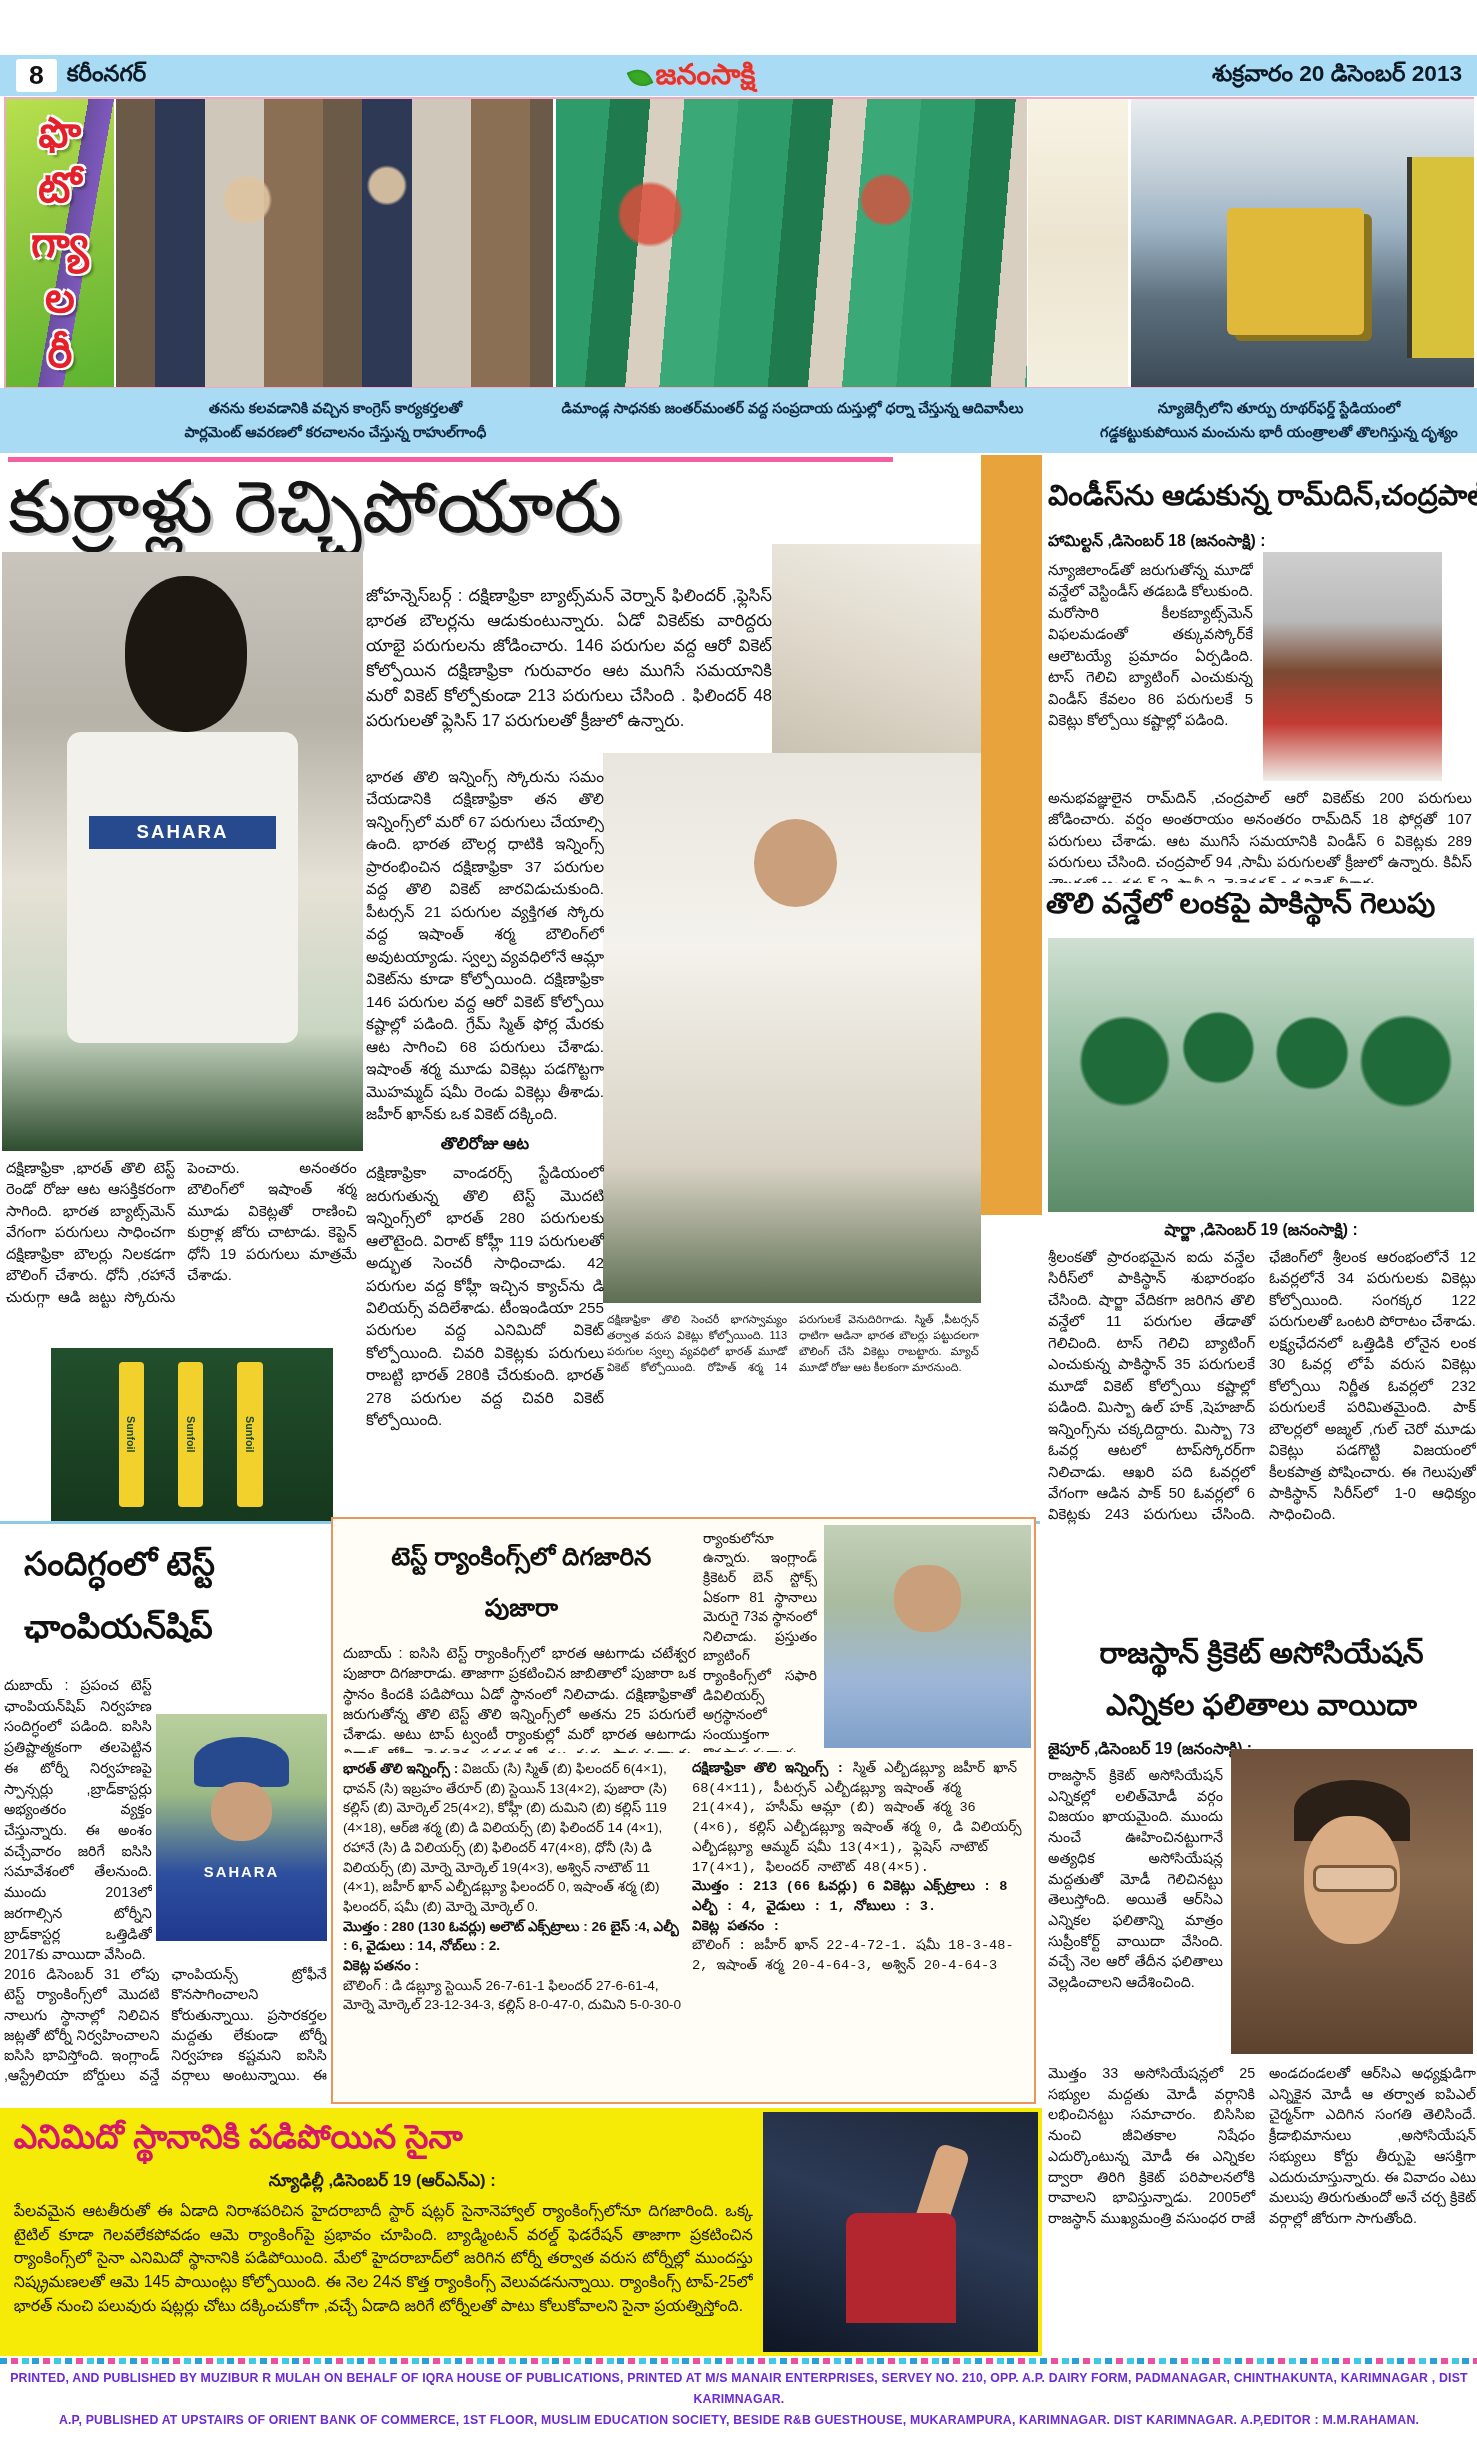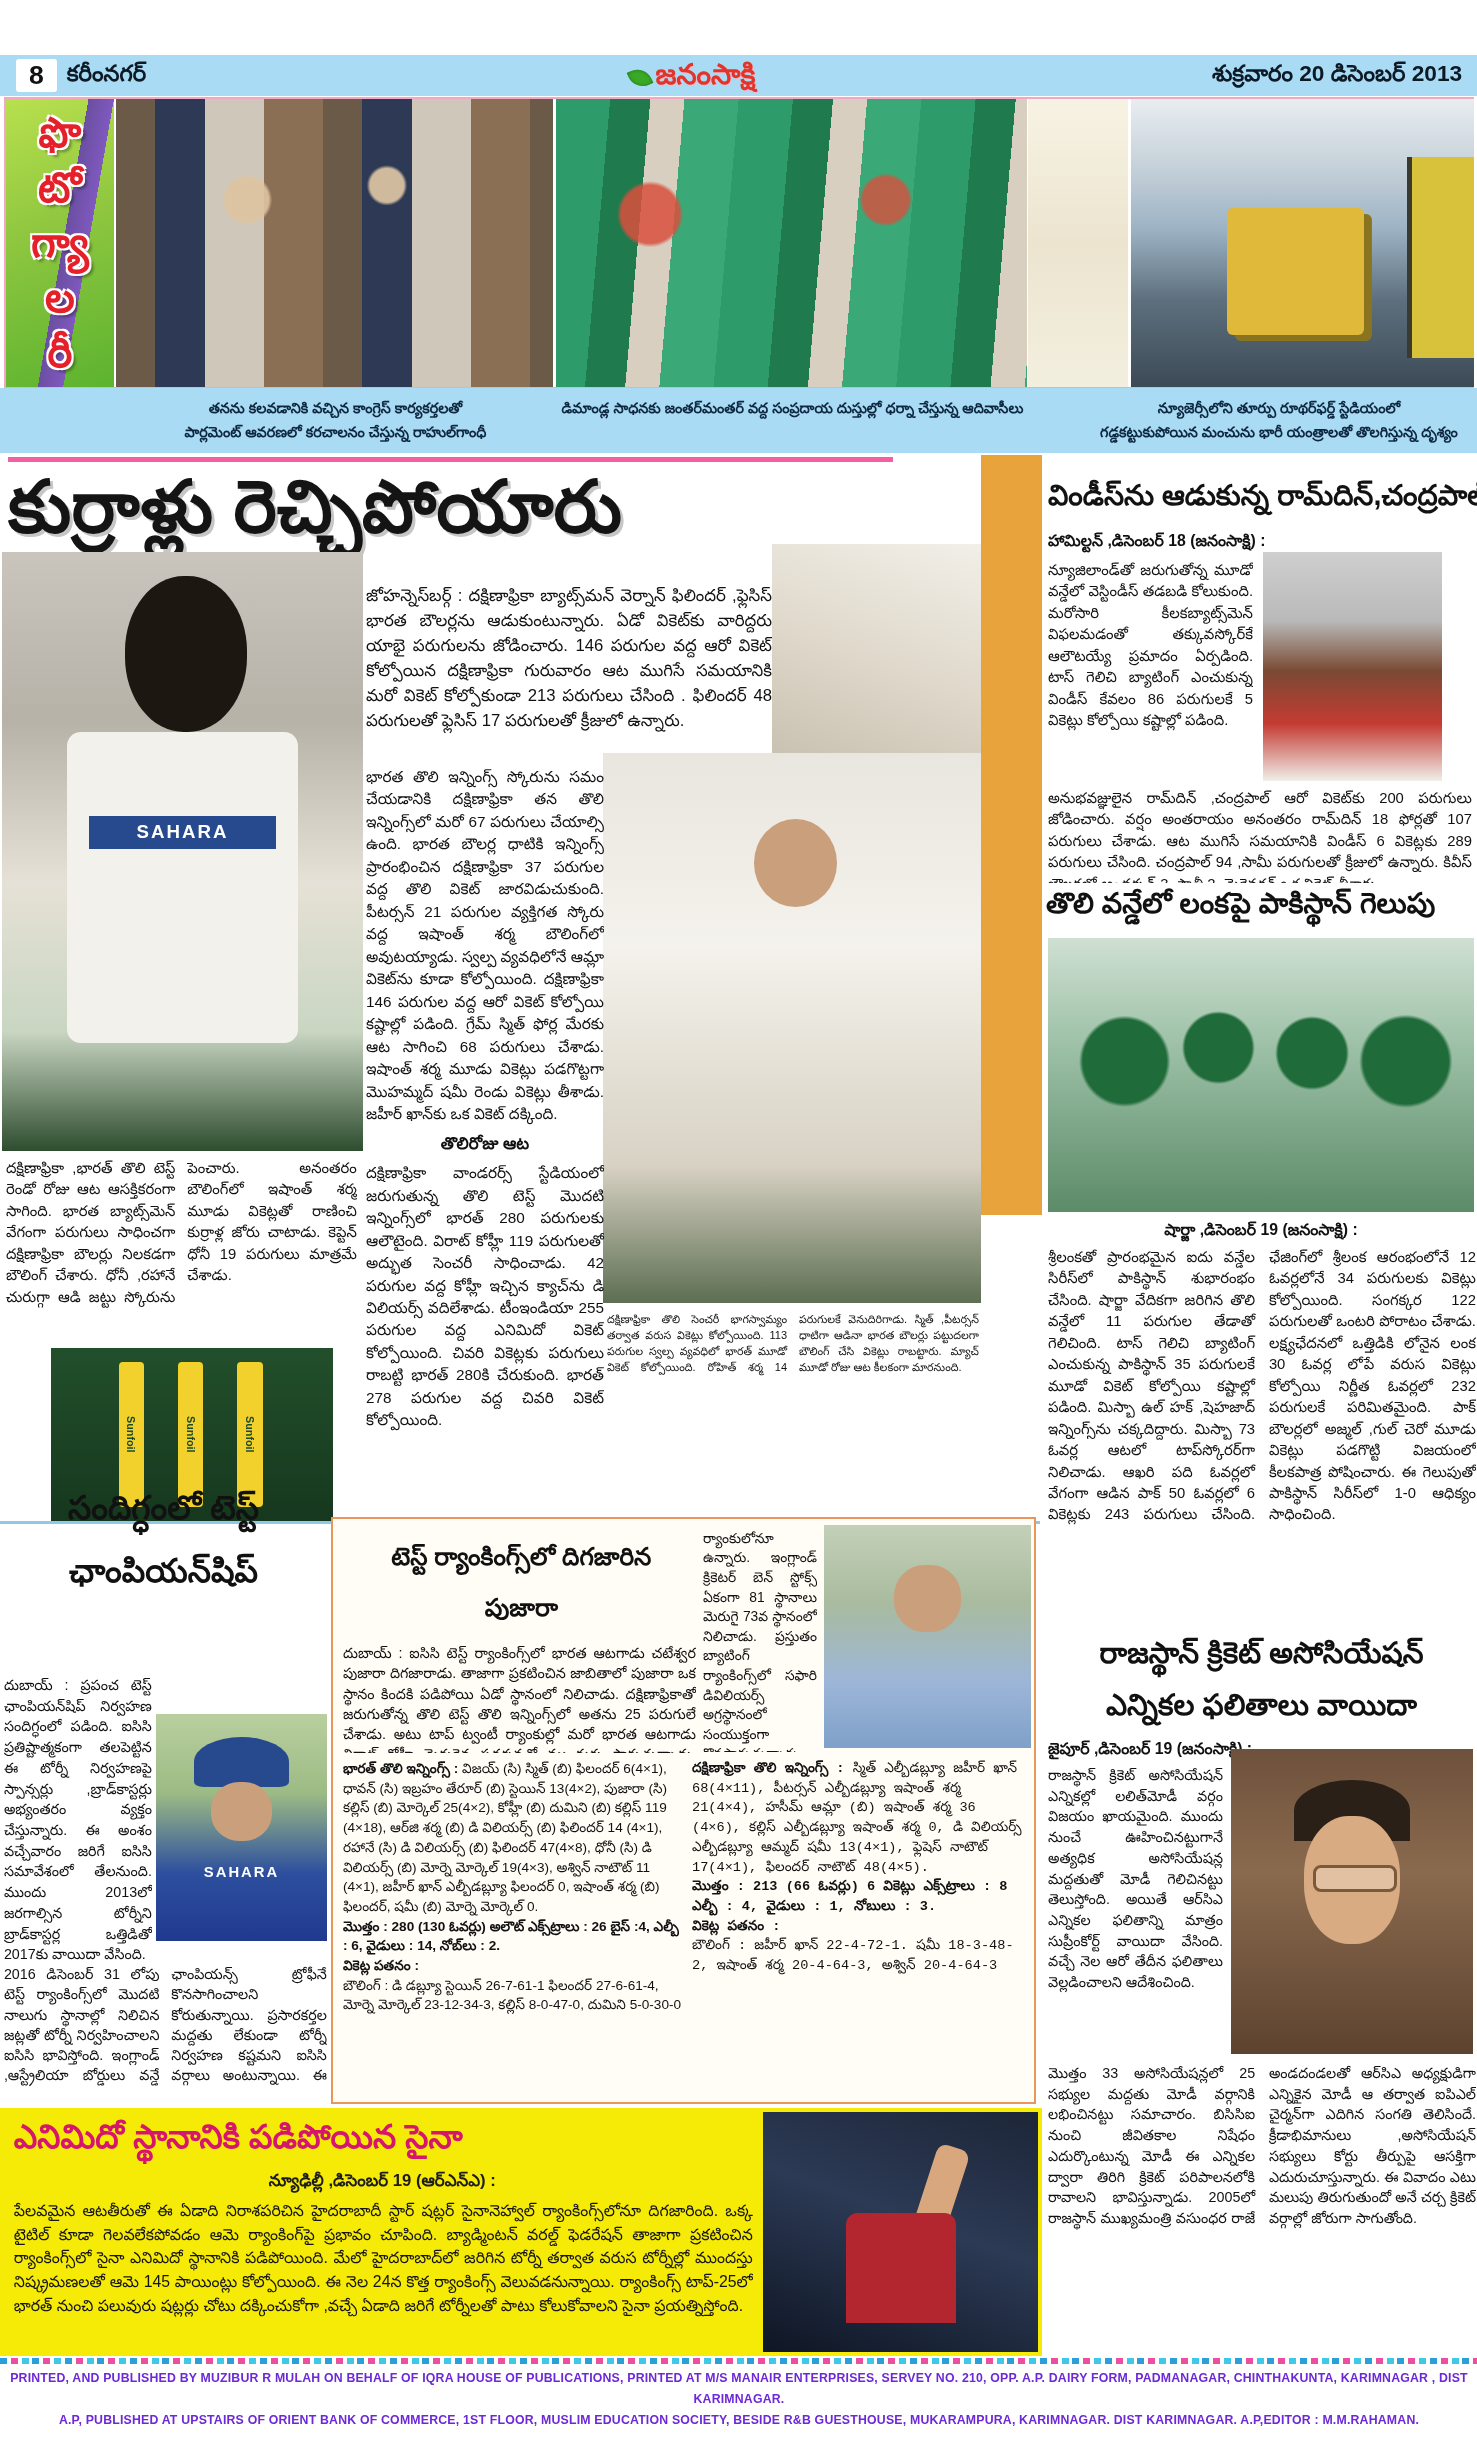--- a/index.html
+++ b/index.html
@@ -40,21 +40,21 @@
     background-image:linear-gradient(180deg,#e9edf0 0%,#c3cfd8 25%,rgba(0,0,0,0) 45%),
     linear-gradient(0deg,#3c4a56 0%,#5d6f7d 30%,rgba(0,0,0,0) 55%);}
   .ph3mach{position:absolute;left:28%;top:38%;width:40%;height:44%;background:#e0b93a;border-radius:5.9px;
     box-shadow:7.9px 5.9px 0 #8a7420;}
   .ph3truck{position:absolute;right:0;top:20%;width:18%;height:70%;background:#d8c23c;
     border-left:5.9px solid #3a3a30;}
   .capbar{top:388px;left:0;width:1478px;height:65px;background:#a9dbf4;}
   .cap{position:absolute;top:7.9px;font-size:14.3px;font-weight:bold;color:#0e2740;text-align:center;line-height:1.7;}
   
   .pinkrule{top:457px;left:7.9px;width:885px;height:4.9px;background:#f45fa2;}
-  .mainhead{top:465px;left:7.9px;width:916px;font-size:73px;font-weight:bold;color:#141414;line-height:1.15;
+  .mainhead{top:465px;left:7.9px;width:916px;font-size:73px;font-weight:normal;color:#141414;line-height:1.15;
     text-shadow:3px 3px 0 #c6c6c6;white-space:nowrap;}
   .orangebar{top:455px;left:981px;width:61px;height:760px;background:#e8a33c;}
   .phIshant{top:552px;left:2px;width:361px;height:599px;
     background:linear-gradient(180deg,#c9c5bd 0%,#b7b2a8 28%,#e6e1d6 55%,#c9d6c2 80%,#2e4d2f 100%);}
   .hair{position:absolute;left:34%;top:4%;width:34%;height:26%;background:#1d1712;border-radius:48%;}
   .jersey{position:absolute;left:18%;top:30%;width:64%;height:52%;background:#f2f1ec;border-radius:13.8px;}
   .brandstrip{position:absolute;left:24%;top:44%;width:52%;height:33px;background:#274a8f;color:#fff;
     font-size:18.7px;font-weight:bold;display:flex;align-items:center;justify-content:center;letter-spacing:2px;}
   .phZarm{top:544px;left:772px;width:209px;height:209px;
     background:linear-gradient(200deg,#f2efe8 0%,#ddd6c8 60%,#c9c2b2 100%);}
@@ -94,21 +94,21 @@
   .rcacol1{top:1765px;left:1048px;width:175px;height:294px;font-size:14.3px;line-height:1.45;overflow:hidden;}
   .phModi{top:1749px;left:1231px;width:242px;height:305px;
     background:linear-gradient(180deg,#6e513c 0%,#8a6a4e 40%,#5d432f 100%);}
   .mface{position:absolute;left:30%;top:22%;width:40%;height:42%;background:#d8ab83;border-radius:46%;}
   .mhair{position:absolute;left:26%;top:10%;width:48%;height:20%;background:#2a2018;border-radius:50% 50% 0 0;}
   .mglass{position:absolute;left:34%;top:38%;width:32%;height:7%;border:3px solid #7a5a3a;border-radius:7.9px;background:rgba(255,255,255,.25);}
   .rcabottom{top:2063px;left:1048px;width:428px;height:292px;column-count:2;column-gap:13.8px;
     font-size:14.3px;line-height:1.45;overflow:hidden;}
   .bluesep{top:1521px;left:0;width:1040px;height:3px;background:#8fc9ea;}
   
-  .tchead{top:1477px;left:0px;width:327px;font-size:33px;font-weight:bold;text-align:center;line-height:1.9;}
+  .tchead{top:1533px;left:0px;width:327px;font-size:33px;font-weight:bold;line-height:1.9;padding-left:24px;}
   .tccol{top:1675px;left:3.9px;width:148px;height:288px;font-size:14.3px;line-height:1.45;overflow:hidden;}
   .phDhoni{top:1714px;left:156px;width:171px;height:227px;
     background:linear-gradient(180deg,#b9cf9f 0%,#9cbb84 35%,#2d4f9e 70%,#20398f 100%);}
   .dcap{position:absolute;left:22%;top:10%;width:56%;height:22%;background:#274a8f;border-radius:50% 50% 10% 10%;}
   .dface{position:absolute;left:32%;top:30%;width:36%;height:26%;background:#caa07c;border-radius:46%;}
   .dbrand{position:absolute;left:18%;top:66%;width:64%;text-align:center;color:#fff;font-weight:bold;
     font-size:14.8px;letter-spacing:2px;}
   .tcbottom{top:1964px;left:3.9px;width:323px;height:138px;column-count:2;column-gap:11.8px;
     font-size:14.3px;line-height:1.42;overflow:hidden;}
   

